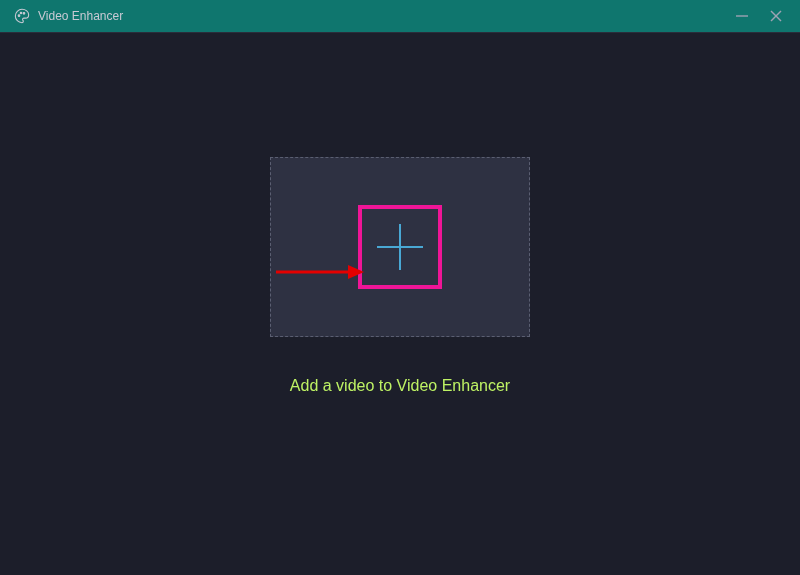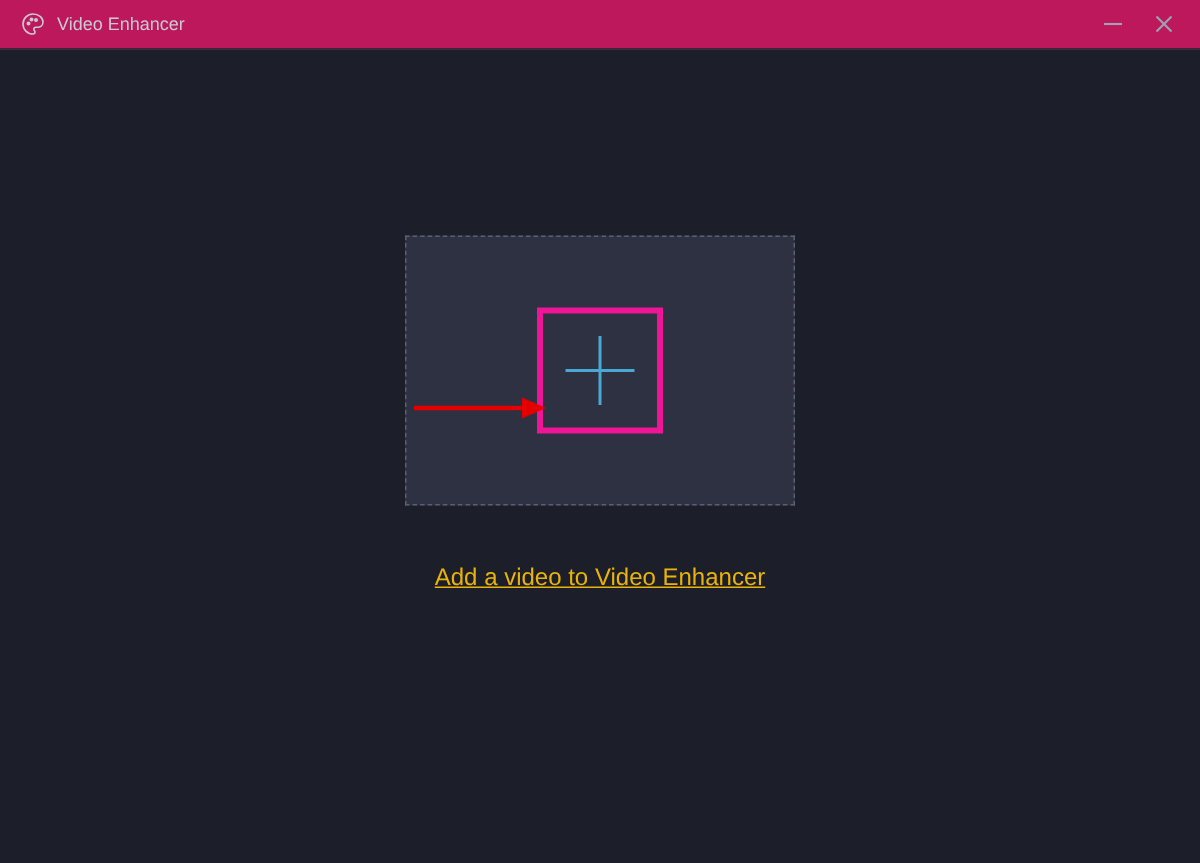--- a/index.html
+++ b/index.html
@@ -6,21 +6,21 @@
     body {
       width: 800px;
       height: 575px;
       background: #1c1e2a;
       font-family: -apple-system, BlinkMacSystemFont, "Segoe UI", Arial, sans-serif;
       overflow: hidden;
       position: relative;
     }
     .titlebar {
       height: 30px;
-      background: #be185d;
+      background: #0f766e;
       display: flex;
       align-items: center;
       justify-content: space-between;
       padding: 16px 14px;
       border-bottom: 1px solid #2a2d3a;
     }
     .titlebar-left {
       display: flex;
       align-items: center;
       gap: 8px;
@@ -69,24 +69,23 @@
     }
     .highlight-box {
       position: absolute;
       width: 84px;
       height: 84px;
       border: 4px solid #ef1597;
       pointer-events: none;
     }
     .plus-icon svg { display: block; }
     .caption {
-      color: #eab308;
+      color: #bef264;
       font-size: 16px;
       font-weight: 400;
-      text-decoration: underline;
     }
     .arrow-annotation {
       position: absolute;
       left: 276px;
       top: 263px;
       pointer-events: none;
     }
   </style>
 </head>
 <body>

